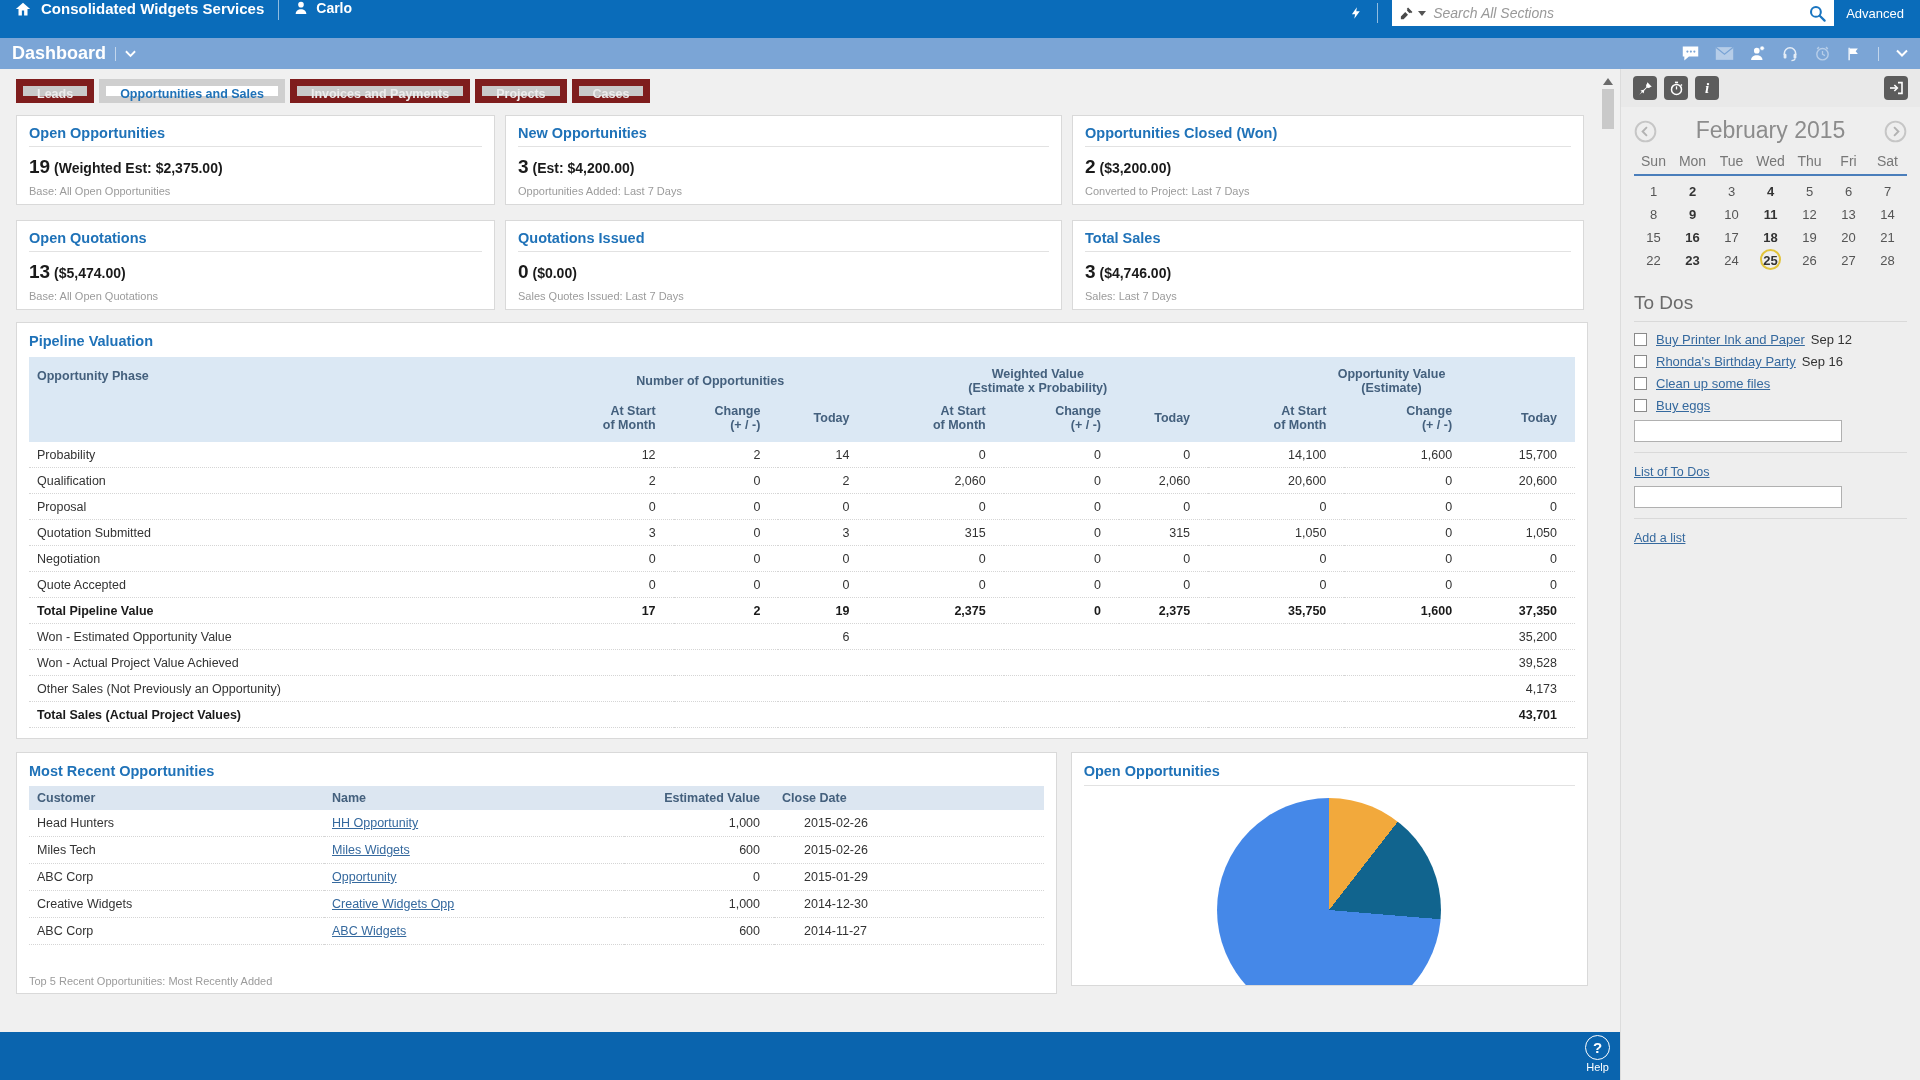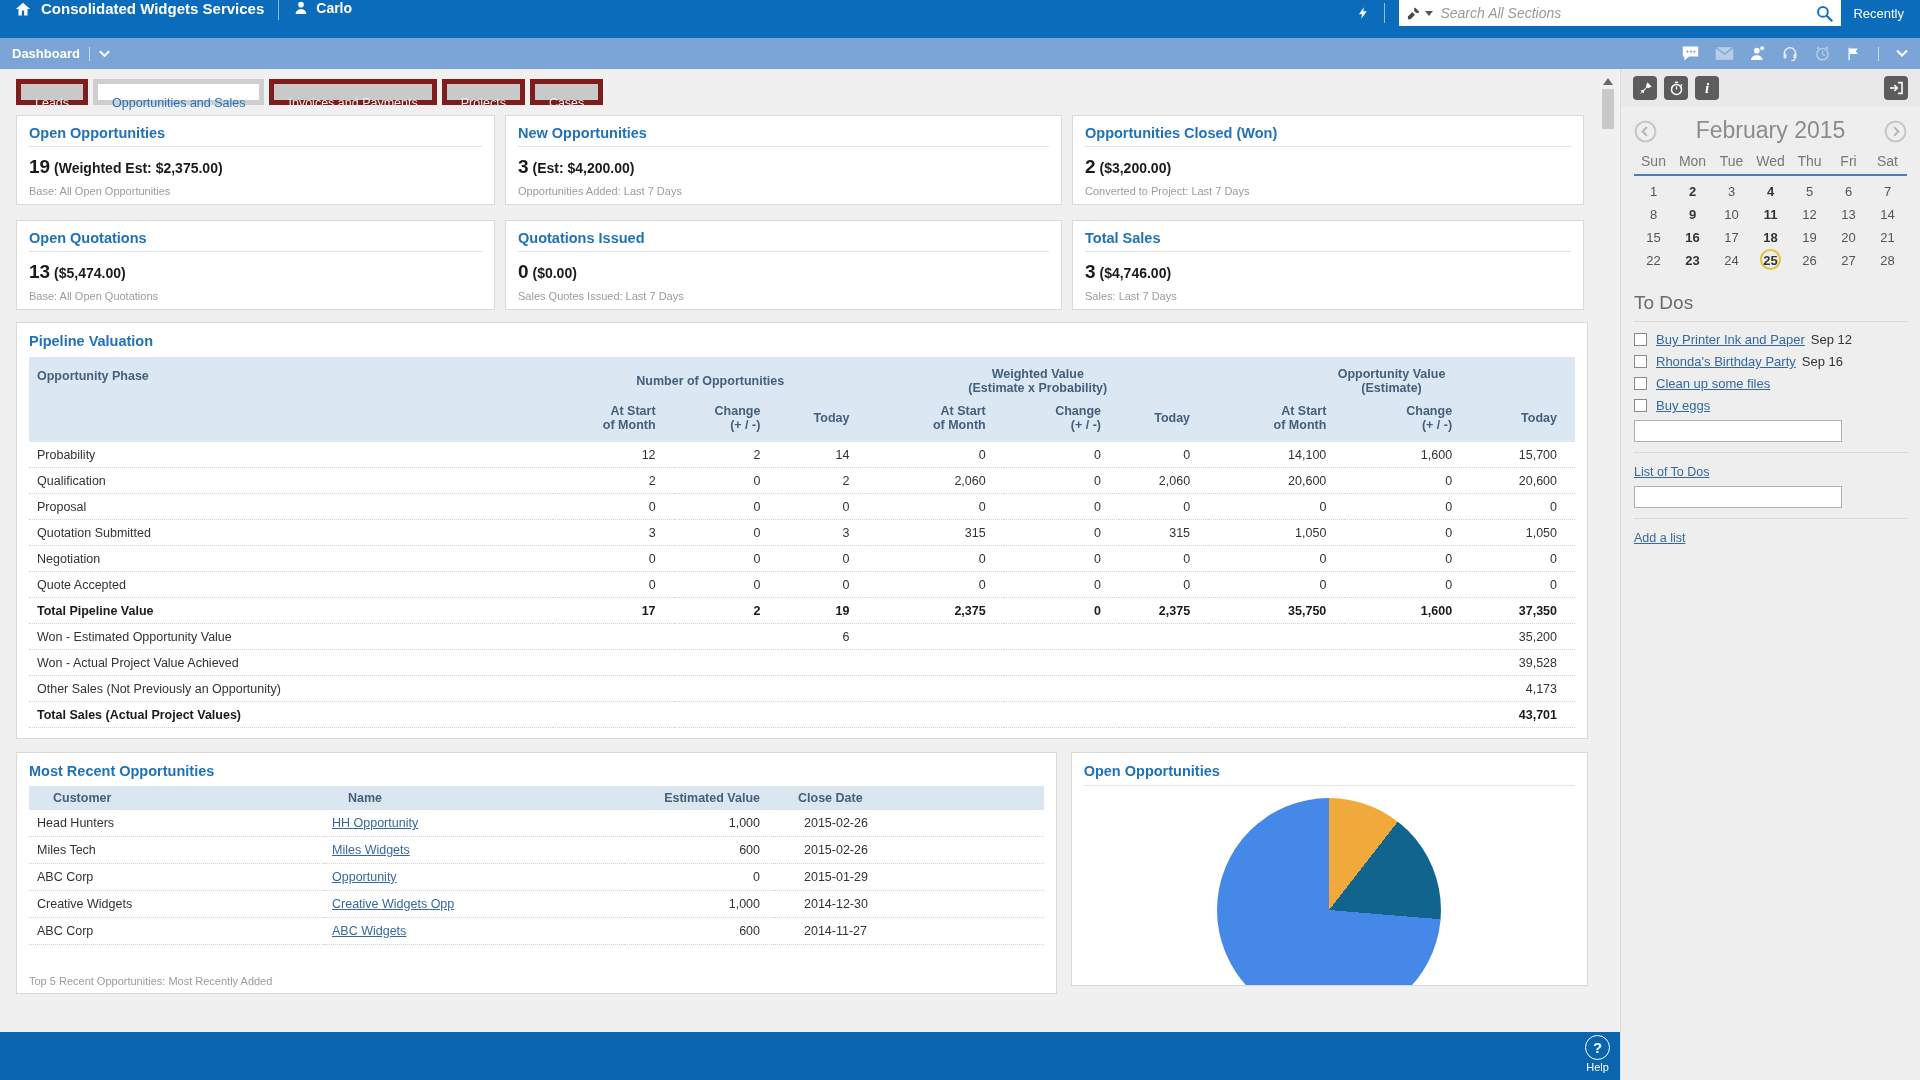--- a/index.html
+++ b/index.html
@@ -18,32 +18,32 @@
     color:#444; margin-left:7px; font-family:"Liberation Sans",sans-serif; background:transparent;}
   .searchbox input::placeholder { color:#999; font-style:italic; }
   .scaret { width:0; height:0; border-left:4px solid transparent; border-right:4px solid transparent;
     border-top:5px solid #555; margin-left:4px; }
   .advanced { color:#fff; font-size:13px; margin:0 6px 0 12px; cursor:pointer; }
   .ic { display:inline-flex; align-items:center; justify-content:center; }
 
   
   .crumbbar { position:absolute; left:0; top:38px; width:1920px; height:31px;
     background:#7ba5d6; color:#fff; display:flex; align-items:center; padding:0 12px; }
-  .crumbbar .crumb { font-size:13px; font-weight:bold; }
+  .crumbbar .crumb { font-size:18px; font-weight:bold; }
   .crumbbar .vdiv { height:14px; margin:0 9px; }
   .crumb-icons { margin-left:auto; display:flex; align-items:center; gap:15px; }
   .dim { opacity:.45; }
   .semidim { opacity:.8; }
 
   
   .main { position:absolute; left:0; top:69px; width:1600px; bottom:0; }
 
   .tabbar { padding:10px 0 0 16px; height:34px; display:flex; gap:5px; }
-  .tab { background:#c9c9c9; color:#ececec; font-size:12.5px; font-weight:normal;
-    padding:12px 14px 4px; border:5px solid #7f1d1d; cursor:pointer; white-space:nowrap; }
+  .tab { background:#c9c9c9; color:#ececec; font-size:12.5px; font-weight:bold;
+    padding:1px 14px 4px; border:7px solid #7f1d1d; cursor:pointer; white-space:nowrap; }
   .tab.active { background:#fff; color:#1f72b8; border-color:#cfcfcf; }
 
   .cards { margin:12px 12px 0 16px; display:grid; grid-template-columns:479px 557px 512px;
     column-gap:10px; row-gap:15px; }
   .card { position:relative; background:#fff; border:1px solid #d9d9d9; height:90px; padding:9px 12px; }
   .card h3 { color:#1f72b8; font-size:14.5px; font-weight:bold; padding-bottom:5px;
     border-bottom:1px solid #e2e2e2; }
   .card .value { margin-top:9px; font-weight:bold; color:#1a1a1a; font-size:14px; }
   .card .count { font-size:19px; }
   .card .foot { position:absolute; left:12px; bottom:7px; font-size:11px; color:#9b9b9b; }
@@ -61,21 +61,21 @@
   .pipe th.sub { text-align:right; padding:4px 18px 10px 4px; }
   .pipe td { padding:5.5px 8px; border-bottom:1px dotted #d5d5d5; }
   .pipe td.phase { text-align:left; }
   .pipe td.num { text-align:right; padding-right:18px; }
   .pipe tr.bold td { font-weight:bold; color:#1a1a1a; }
   .period { margin-top:9px; font-size:11.5px; color:#9b9b9b; }
 
   .bottomrow { margin:13px 12px 0 16px; display:flex; gap:14px; }
   .recent { width:1042px; height:242px; padding:8px 12px; position:relative; overflow:hidden; }
   .recent h2 { margin:2px 0 7px; }
-  .rec thead th { background:#dce6f1; color:#44607d; font-weight:bold; text-align:left; padding:5px 24px; }
+  .rec thead th { background:#dce6f1; color:#44607d; font-weight:bold; text-align:left; padding:5px 8px; }
   .rec thead th.val { text-align:right; padding-right:14px; }
   .rec td { padding:6px 8px; border-bottom:1px dotted #d5d5d5; }
   .rec td.val { text-align:right; padding-right:14px; }
   .rec td.date { padding-left:30px; }
   a.link { color:#35699e; text-decoration:underline; cursor:pointer; }
   .footnote { position:absolute; left:12px; bottom:6px; font-size:11px; color:#9b9b9b; }
 
   .piepanel { width:518px; height:234px; padding:8px 12px; overflow:hidden; }
   .piepanel h2 { margin:2px 0 0; padding-bottom:6px; border-bottom:1px solid #e2e2e2; }
   .pie { width:224px; height:224px; border-radius:50%; margin:12px auto 0; }
@@ -163,21 +163,21 @@
       </span>
       <span class="scaret"></span>
       <input placeholder="Search All Sections" style="">
       <span class="ic">
         <svg width="19" height="19" viewBox="0 0 24 24">
             <circle cx="10" cy="10" r="6.2" fill="none" stroke="#1a75c0" stroke-width="2.6"></circle>
             <path d="M14.8 14.8L21 21" stroke="#1a75c0" stroke-width="2.8" stroke-linecap="round"></path>
           </svg>
       </span>
     </div>
-    <span class="advanced">Recently</span>
+    <span class="advanced">Advanced</span>
   </div>
 </div>
 
 <div class="crumbbar">
   <span class="crumb">Dashboard</span>
   <span class="vdiv"></span>
   <span class="ic">
     <svg width="11" height="8" viewBox="0 0 12 8">
         <path d="M1 1l5 5 5-5" fill="none" stroke="#fff" stroke-width="2"></path>
       </svg>

